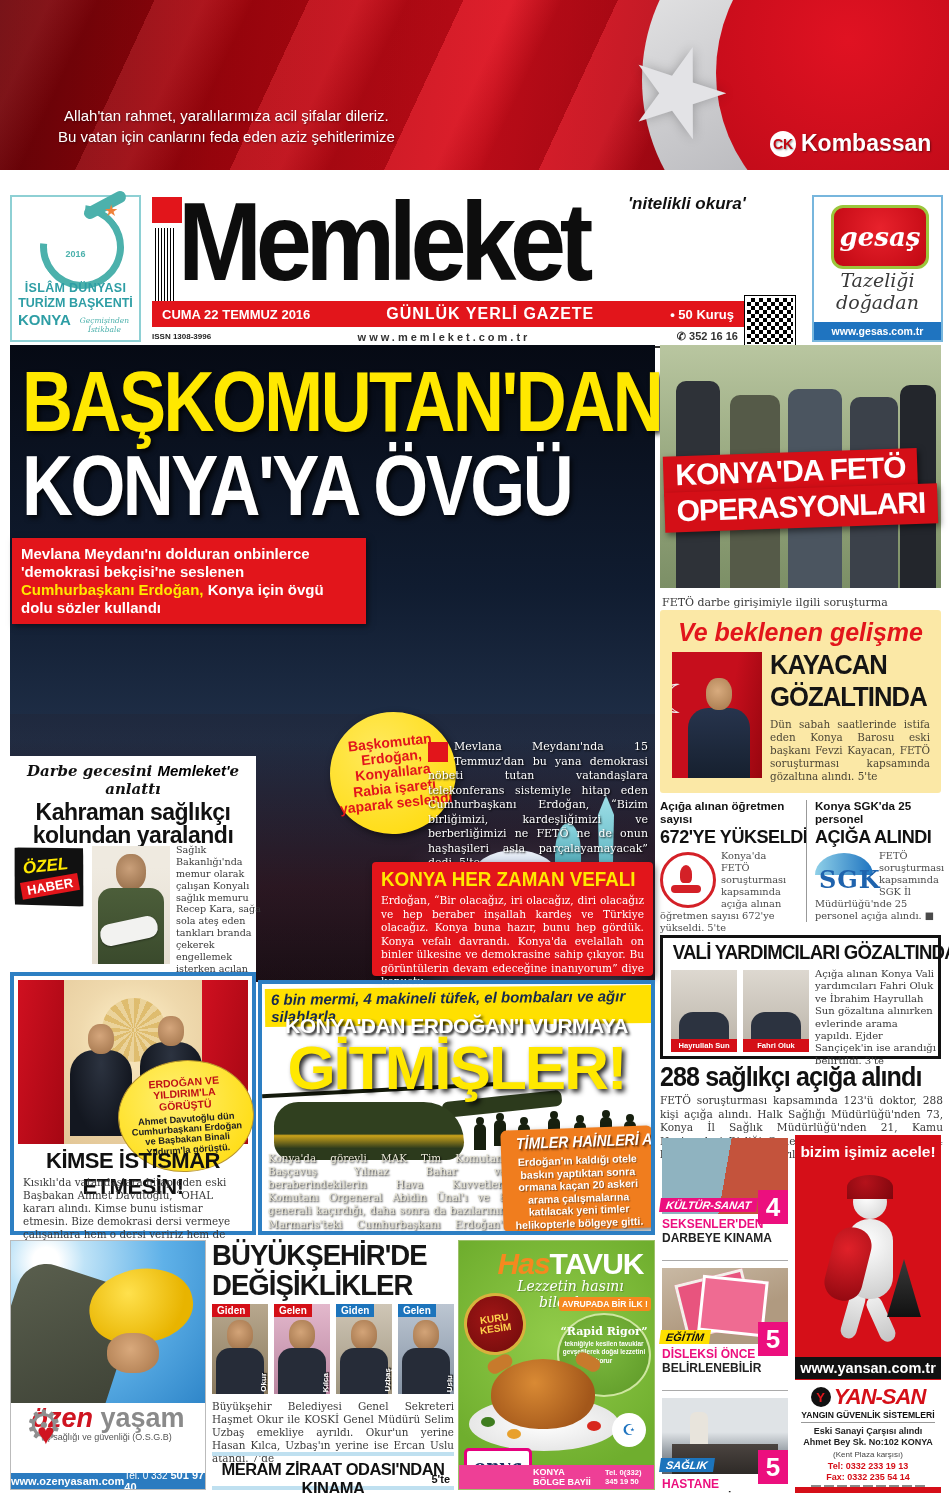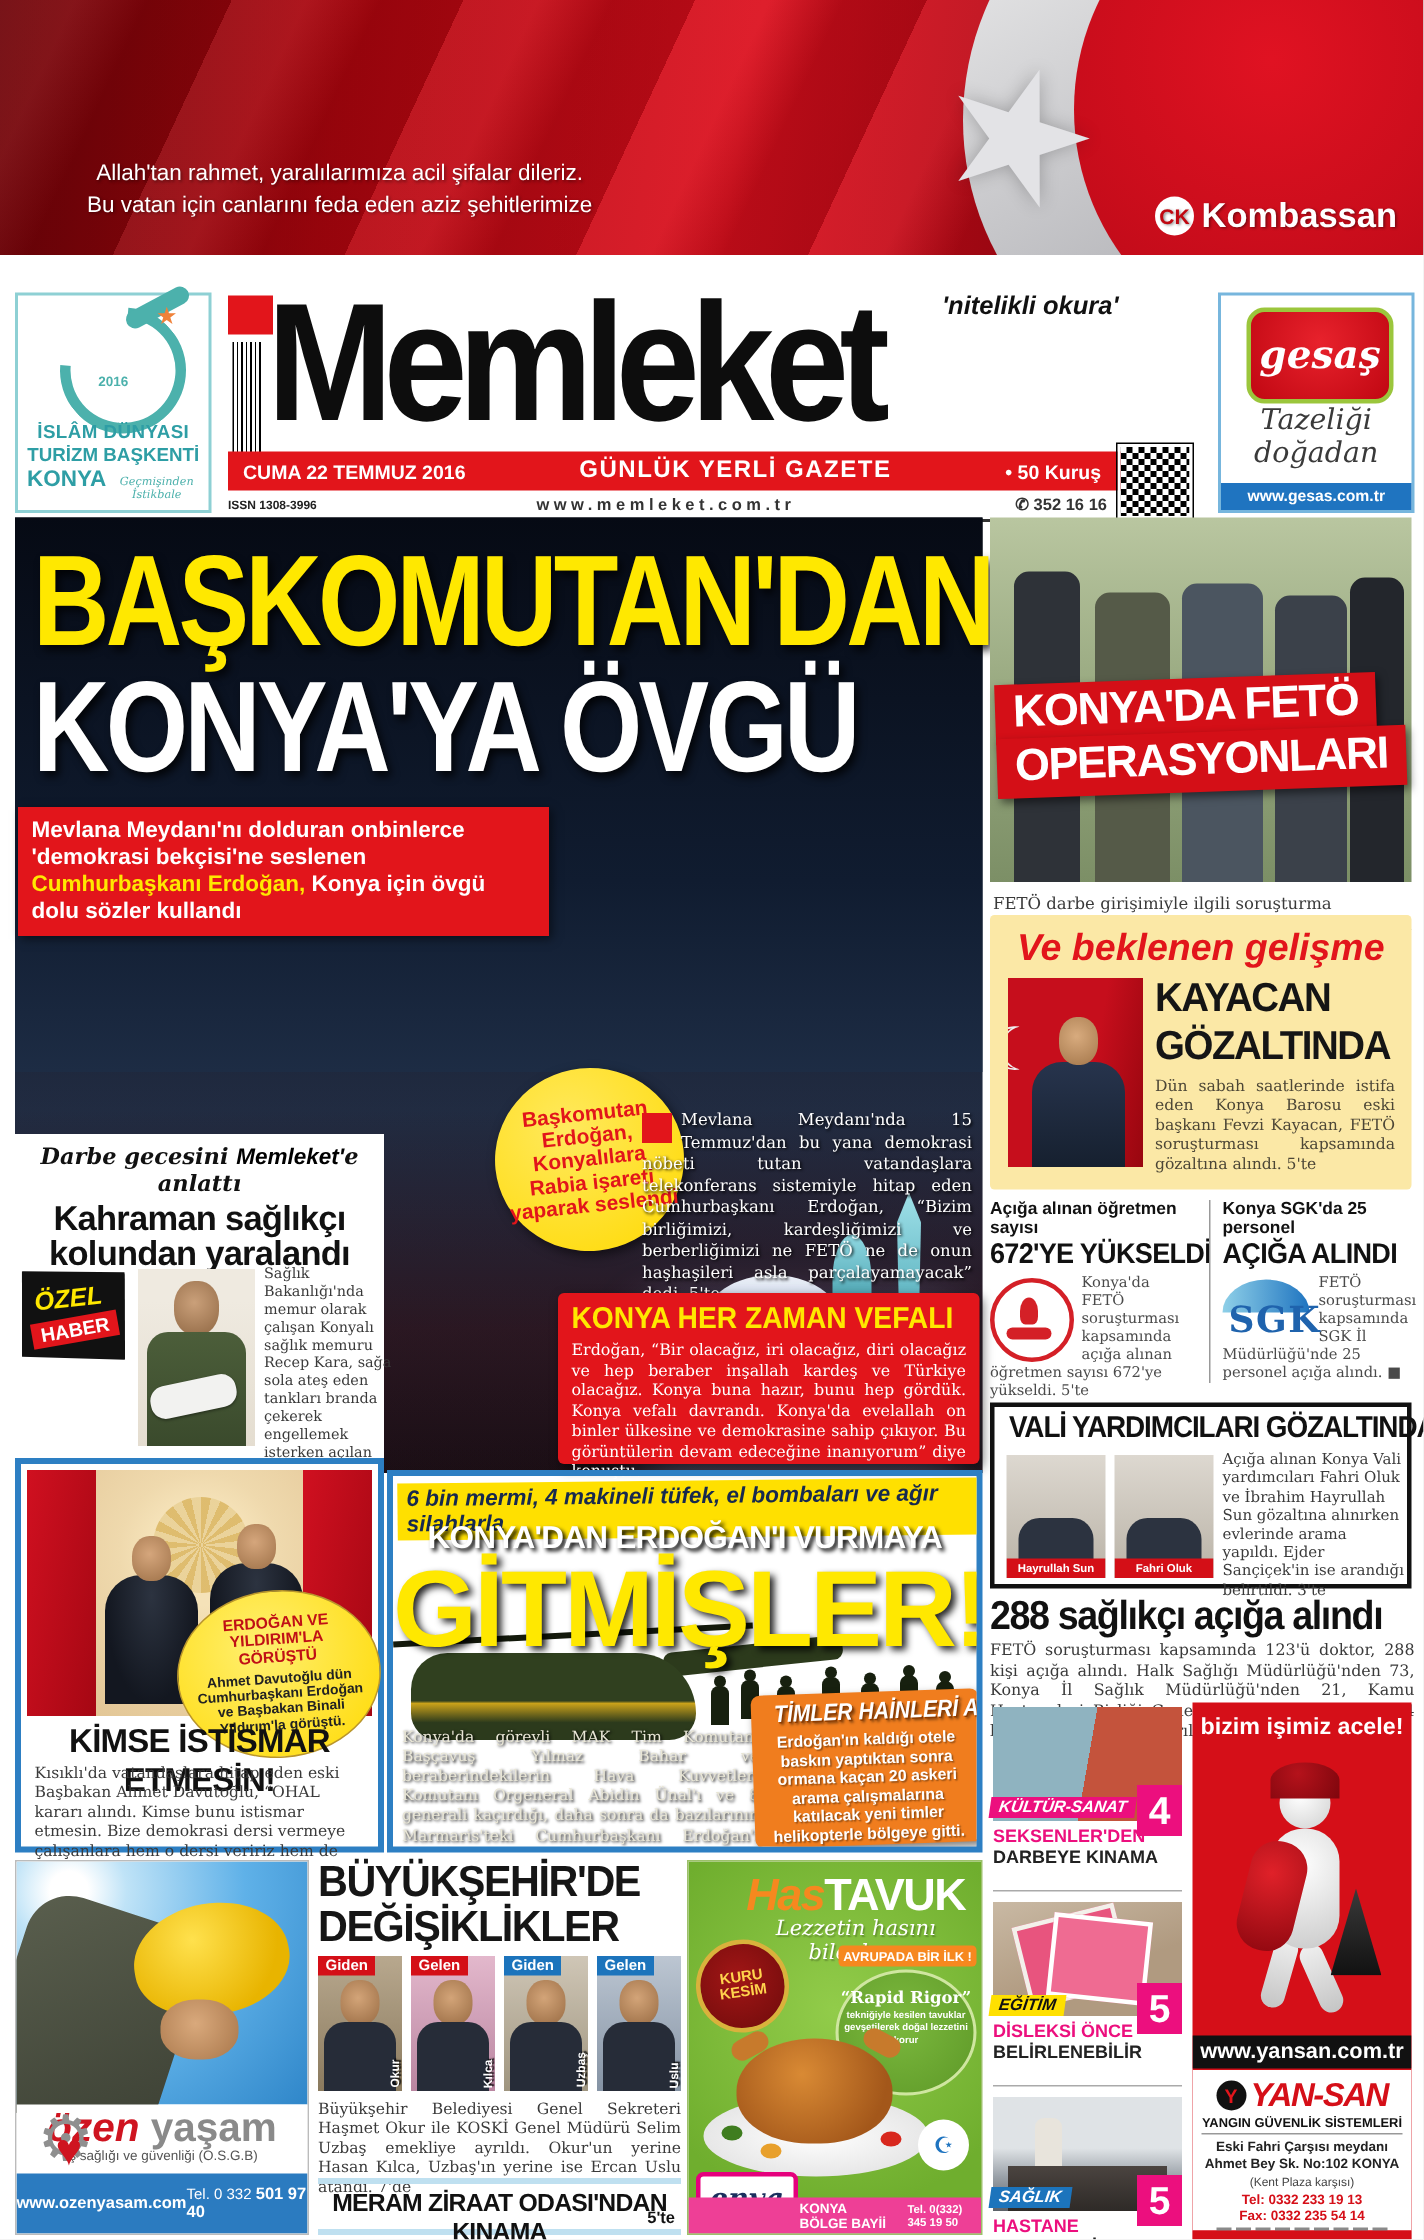--- a/index.html
+++ b/index.html
@@ -89,21 +89,21 @@
   .kbubble{position:absolute;left:104px;top:84px;width:136px;height:112px;background:radial-gradient(circle at 42% 34%,#ffef70,#ffd900);border-radius:50%;border:1px solid #b9952c;transform:rotate(-4deg);display:flex;flex-direction:column;align-items:center;justify-content:center;text-align:center;padding:10px;box-sizing:border-box;}
   .kbubble .b1{color:#c01016;font-weight:bold;font-size:10.5px;line-height:1.1;}
   .kbubble .b2{color:#222;font-size:9.3px;line-height:1.12;margin-top:2px;font-weight:bold;}
   .kimse-h{position:absolute;left:0;width:100%;top:172px;text-align:center;font-weight:bold;font-size:22px;color:#111;letter-spacing:-.5px;}
   .kimse-b{position:absolute;left:9px;top:200px;width:220px;font-family:"DejaVu Serif",serif;font-size:10.4px;line-height:1.26;color:#3a3a3a;}
 
   
   .git{left:258px;top:980px;width:397px;height:255px;border:4px solid #2d7fc3;box-sizing:border-box;background:linear-gradient(172deg,#24381e,#31512a 34%,#48683а 0),linear-gradient(172deg,#24381e,#2f4f28 34%,#47672f 52%,#9fb4ba 60%,#577a3b 66%,#2c4a24);overflow:hidden;}
   .git-strip{position:absolute;left:3px;top:3px;width:381px;background:#ffe000;color:#17294e;font-weight:bold;font-style:italic;font-size:15px;padding:2px 6px;transform:rotate(-.6deg);}
   .git-h1{position:absolute;left:0;top:30px;width:100%;text-align:center;color:#fff;font-weight:bold;font-size:21px;text-shadow:2px 2px 3px #000;letter-spacing:-.5px;}
-  .git-h2{position:absolute;left:0;top:48px;width:100%;text-align:center;color:#ffe800;font-weight:bold;font-size:72px;letter-spacing:-2px;text-shadow:3px 3px 5px rgba(0,0,0,.85);}
+  .git-h2{position:absolute;left:0;top:48px;width:100%;text-align:center;color:#ffe800;font-weight:bold;font-size:62px;letter-spacing:-2px;text-shadow:3px 3px 5px rgba(0,0,0,.85);}
   .heli-body{position:absolute;left:12px;top:118px;width:190px;height:58px;background:linear-gradient(#30401f 55%,#caa21a 58%,#2c3a1c 80%);border-radius:30px 50px 22px 22px;}
   .heli-tail{position:absolute;left:180px;top:112px;width:120px;height:16px;background:#2c3a1c;transform:rotate(-6deg);border-radius:6px;}
   .heli-rotor{position:absolute;left:0px;top:104px;width:240px;height:4px;background:#141a0c;transform:rotate(-3deg);}
   .soldier{position:absolute;width:12px;height:26px;background:#17200f;border-radius:5px 5px 0 0;}
   .soldier::before{content:"";position:absolute;left:2px;top:-7px;width:8px;height:8px;border-radius:50%;background:#17200f;}
   .git-body{position:absolute;left:6px;top:168px;width:238px;color:#e9e6d6;font-family:"DejaVu Serif",serif;font-size:10.4px;line-height:1.26;text-shadow:1px 1px 2px #000;text-align:justify;}
   .timler{position:absolute;left:240px;top:144px;width:152px;height:102px;background:#f07d1e;border-radius:6px;transform:rotate(-2deg);box-shadow:2px 3px 6px rgba(0,0,0,.5);text-align:center;padding:5px 7px;box-sizing:border-box;}
   .timler-t{color:#fff;font-weight:bold;font-style:italic;font-size:16px;white-space:nowrap;transform:scaleX(.88);transform-origin:center;text-shadow:1px 1px 0 #8d3c00,2px 2px 2px rgba(0,0,0,.5);}
   .timler-b{color:#fff;font-weight:bold;font-size:10.6px;line-height:1.18;margin-top:3px;text-shadow:1px 1px 1px rgba(0,0,0,.4);}
 
@@ -186,21 +186,21 @@
   .ozen-photo{position:absolute;left:0;top:0;width:194px;height:162px;background:radial-gradient(circle at 18% 12%,#fff 0 6%,#bfe3f7 18%,#5fb1e8 55%,#2f86c9);}
   .ozen-sleeve{position:absolute;left:-10px;top:30px;width:120px;height:150px;background:linear-gradient(140deg,#5a5f4e,#3c4034);border-radius:30px;transform:rotate(18deg);}
   .ozen-helmet{position:absolute;left:78px;top:28px;width:104px;height:74px;background:radial-gradient(circle at 40% 30%,#ffe14d,#e8b400 70%);border-radius:50% 50% 46% 46%;transform:rotate(-10deg);}
   .ozen-hand{position:absolute;left:96px;top:92px;width:52px;height:40px;background:radial-gradient(circle at 45% 40%,#d9a97c,#a8764a);border-radius:45%;}
   .ozen-logo{position:absolute;left:0;top:162px;width:194px;height:58px;background:#fff;text-align:center;}
   .ozen-gear{position:absolute;left:14px;top:2px;font-size:42px;color:#8f8f8f;line-height:1;}
   .ozen-heart{position:absolute;left:26px;top:16px;font-size:30px;color:#cf1420;line-height:1;}
   .ozen-b1{color:#cf1420;font-weight:bold;font-style:italic;font-size:27px;}
   .ozen-b2{color:#8a8a8a;font-weight:bold;font-size:27px;}
   .ozen-tag{font-size:9px;color:#555;margin-top:-2px;}
-  .ozen-bar{position:absolute;left:0;bottom:0;width:194px;height:40px;background:#2b7bc0;color:#fff;display:flex;align-items:center;justify-content:flex-start;font-size:10px;}
+  .ozen-bar{position:absolute;left:0;bottom:0;width:194px;height:16px;background:#2b7bc0;color:#fff;display:flex;align-items:center;justify-content:flex-start;font-size:10px;}
   .ozen-bar b{font-size:11px;}
 
   
   .buyuk{left:212px;top:1240px;width:242px;height:250px;}
   .buyuk-h{font-weight:bold;font-size:29px;color:#161616;letter-spacing:-1px;line-height:1.05;transform:scaleX(.95);transform-origin:left top;}
   .bphotos{position:absolute;left:0;top:64px;width:242px;height:90px;display:flex;gap:6px;}
   .bp{position:relative;width:56px;height:90px;overflow:hidden;}
   .bp .tag{position:absolute;left:0;top:0;color:#fff;font-weight:bold;font-size:10px;padding:1px 5px;z-index:2;}
   .bp .nm{position:absolute;right:0;bottom:2px;color:#fff;font-weight:bold;font-size:8px;writing-mode:vertical-rl;transform:rotate(180deg);text-shadow:1px 1px 1px #000;}
   .bp .hd{position:absolute;left:15px;top:16px;width:26px;height:30px;background:radial-gradient(circle at 45% 40%,#d3a478,#976a42);border-radius:45%;}
@@ -475,21 +475,21 @@
       <div class="ym-helmet"></div>
     </div>
     <div class="yan-web">www.yansan.com.tr</div>
     <div class="yan-panel">
       <div class="yan-brandrow">
         <span class="yan-circ">Y</span>
         <span class="yan-brand">YAN-SAN</span>
       </div>
       <div class="yan-sub">YANGIN GÜVENLİK SİSTEMLERİ</div>
       <div class="yan-addr">
-        <div>Eski Fahri Çarşısı meydanı</div>
+        <div>Eski Sanayi Çarşısı alındı</div>
         <div>Ahmet Bey Sk. No:102 KONYA</div>
       </div>
       <div class="yan-kent">(Kent Plaza karşısı)</div>
       <div class="yan-tel">
         <div>Tel: 0332 233 19 13</div>
         <div>Fax: 0332 235 54 14</div>
       </div>
       <div class="yan-logos">
         <span></span>
           <span></span>

